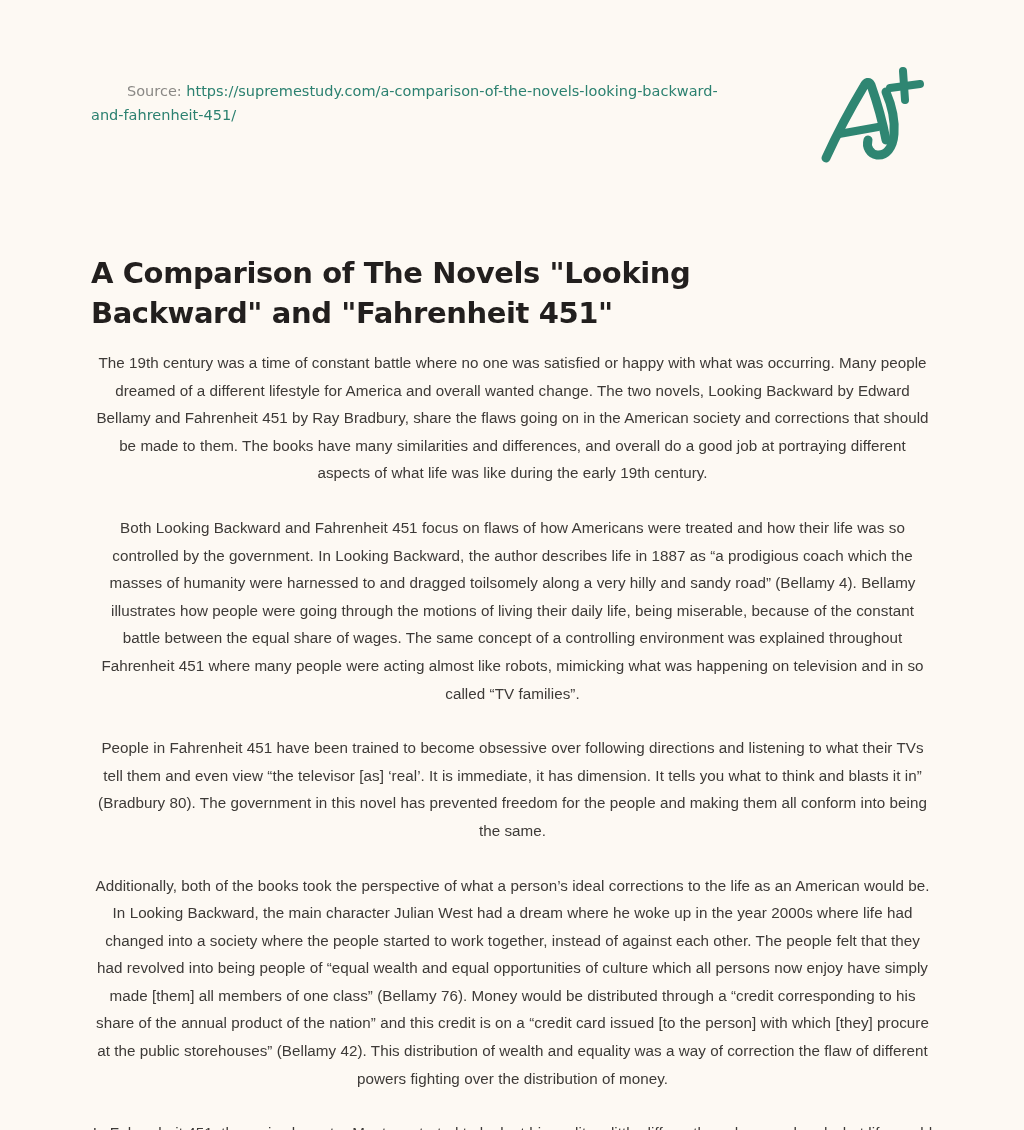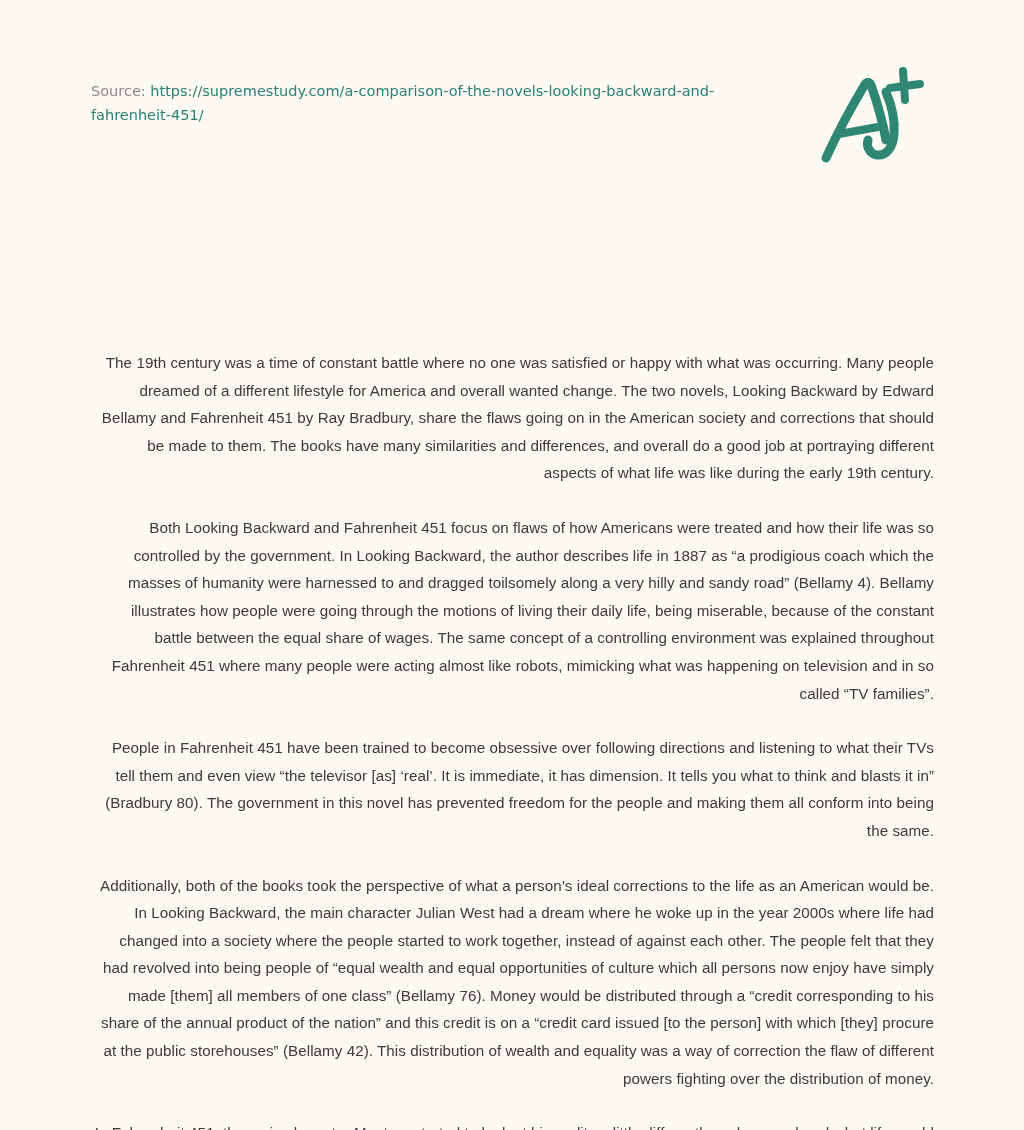--- a/index.html
+++ b/index.html
@@ -49,20 +49,21 @@
     padding-top: 20px;
     font-family: "DejaVu Sans", sans-serif;
     font-size: 14.5px;
     line-height: 1.65;
     color: #8a8885;
     word-break: break-word;
   }
 
   .source-label {
     color: #8a8885;
+    margin-left: 36px;
   }
 
   .source-url {
     color: #2c8170;
     text-decoration: none;
   }
 
   
   .logo {
     position: absolute;
@@ -95,21 +96,21 @@
     top: 349px;
     width: 843px;
   }
 
   .body-copy p {
     margin: 0 0 27px 0;
     font-family: "Liberation Sans", sans-serif;
     font-size: 15.2px;
     line-height: 27.6px;
     color: #3d3a37;
-    text-align: right;
+    text-align: center;
     letter-spacing: 0.05px;
   }
 
   .body-copy p:last-child {
     margin-bottom: 0;
   }
 </style>
 </head>
 <body>
 
@@ -126,20 +127,21 @@
       <g fill="none" stroke="#2f8672" stroke-linecap="round" stroke-linejoin="round">
         <path d="M20 96 C30 74 46 44 58 24 C60 20 63 19 65 23 C71 40 77 62 80 78" stroke-width="9"></path>
         <path d="M33 72 L72 65" stroke-width="8"></path>
         <path d="M80 30 C86 44 89 60 88 72 C87 86 80 94 71 93 C64 92 60 85 62 78" stroke-width="9"></path>
         <path d="M84 26 L114 22" stroke-width="8"></path>
         <path d="M97 9 L99 38" stroke-width="8"></path>
       </g>
     </svg>
   </div>
 
+  <h1 class="title">A Comparison of The Novels "Looking Backward" and "Fahrenheit 451"</h1>
 
   <div class="body-copy">
     <p>The 19th century was a time of constant battle where no one was satisfied or happy with what was occurring. Many people dreamed of a different lifestyle for America and overall wanted change. The two novels, Looking Backward by Edward Bellamy and Fahrenheit 451 by Ray Bradbury, share the flaws going on in the American society and corrections that should be made to them. The books have many similarities and differences, and overall do a good job at portraying different aspects of what life was like during the early 19th century.</p>
     <p>Both Looking Backward and Fahrenheit 451 focus on flaws of how Americans were treated and how their life was so controlled by the government. In Looking Backward, the author describes life in 1887 as “a prodigious coach which the masses of humanity were harnessed to and dragged toilsomely along a very hilly and sandy road” (Bellamy 4). Bellamy illustrates how people were going through the motions of living their daily life, being miserable, because of the constant battle between the equal share of wages. The same concept of a controlling environment was explained throughout Fahrenheit 451 where many people were acting almost like robots, mimicking what was happening on television and in so called “TV families”.</p>
     <p>People in Fahrenheit 451 have been trained to become obsessive over following directions and listening to what their TVs tell them and even view “the televisor [as] ‘real’. It is immediate, it has dimension. It tells you what to think and blasts it in” (Bradbury 80). The government in this novel has prevented freedom for the people and making them all conform into being the same.</p>
     <p>Additionally, both of the books took the perspective of what a person’s ideal corrections to the life as an American would be. In Looking Backward, the main character Julian West had a dream where he woke up in the year 2000s where life had changed into a society where the people started to work together, instead of against each other. The people felt that they had revolved into being people of “equal wealth and equal opportunities of culture which all persons now enjoy have simply made [them] all members of one class” (Bellamy 76). Money would be distributed through a “credit corresponding to his share of the annual product of the nation” and this credit is on a “credit card issued [to the person] with which [they] procure at the public storehouses” (Bellamy 42). This distribution of wealth and equality was a way of correction the flaw of different powers fighting over the distribution of money.</p>
     <p>In Fahrenheit 451, the main character Montag, started to look at his reality a little differently and comprehend what life would be like with books in the real world outside of the TV controlled world. He realized that “nobody listens anymore. I can’t talk to the walls because they’re yelling at me. I can’t talk to my wife; she listens to the walls” (Bradbury 78). The socializat</p>
   </div>
 
 </div>

